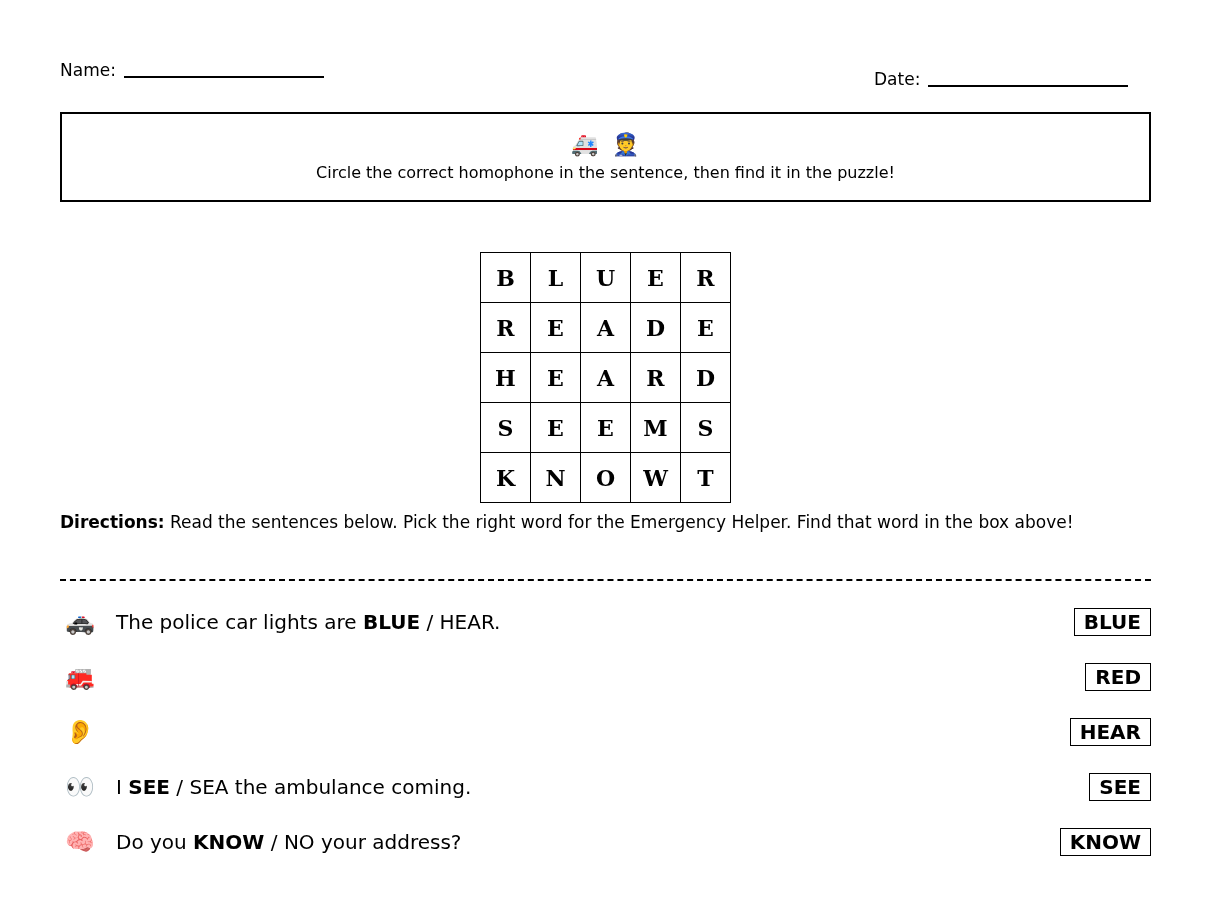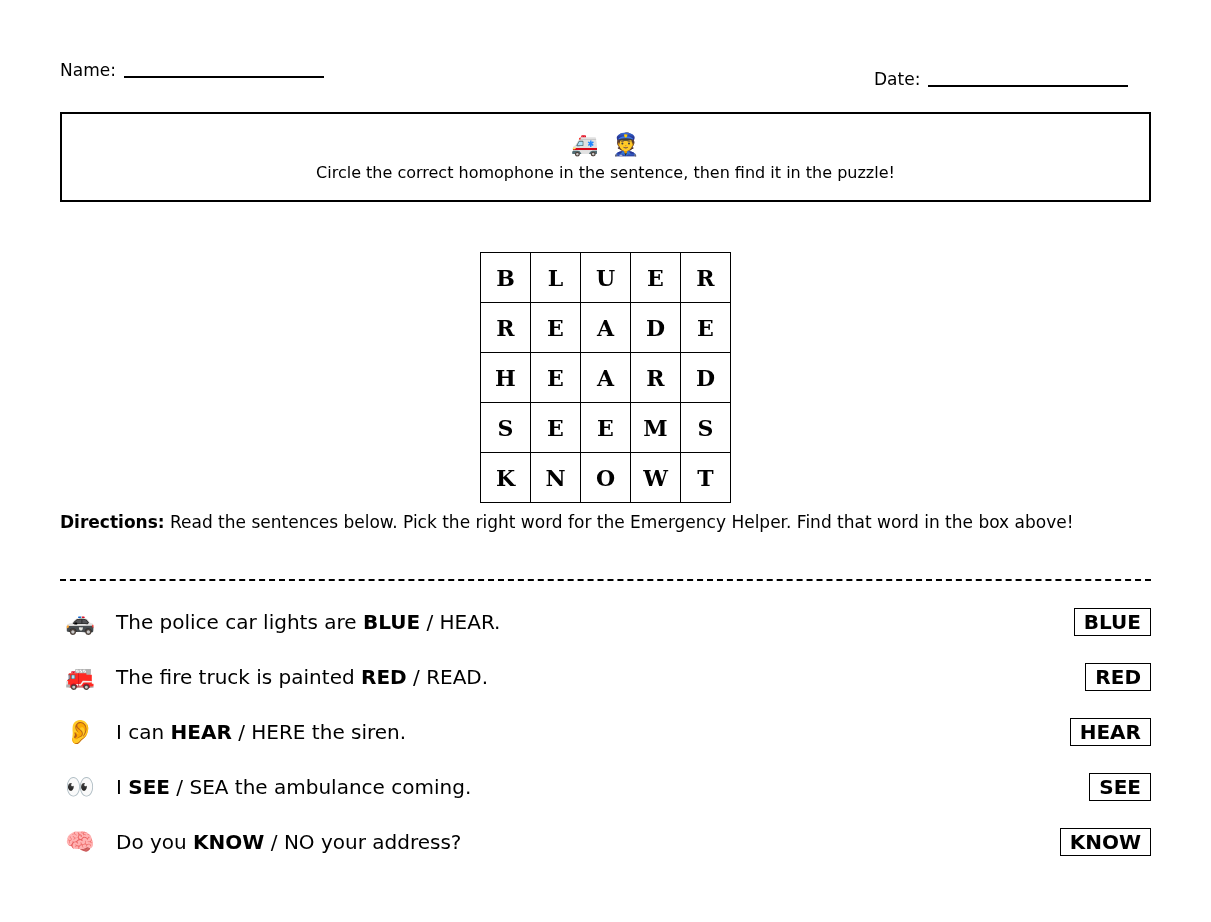--- a/index.html
+++ b/index.html
@@ -85,27 +85,25 @@
 <div class="dash"></div>
 
 <div class="row" style="top:606px;">
   <span class="emo">🚓</span>
   <span class="sent"><span>The police car lights are </span><b>BLUE</b><span> / </span><span>HEAR</span><span>.</span></span>
   <span class="ans">BLUE</span>
 </div>
 
 <div class="row" style="top:661px;">
   <span class="emo">🚒</span>
-  <span class="sent"><span>The fire truck is painted </span><b>RED</b><span> / </span><span>READ</span><span>.</span></span>
   <span class="ans">RED</span>
 </div>
 
 <div class="row" style="top:716px;">
   <span class="emo">👂</span>
-  <span class="sent"><span>I can </span><b>HEAR</b><span> / </span><span>HERE</span><span> the siren.</span></span>
   <span class="ans">HEAR</span>
 </div>
 
 <div class="row" style="top:771px;">
   <span class="emo">👀</span>
   <span class="sent"><span>I </span><b>SEE</b><span> / </span><span>SEA</span><span> the ambulance coming.</span></span>
   <span class="ans">SEE</span>
 </div>
 
 <div class="row" style="top:826px;">

